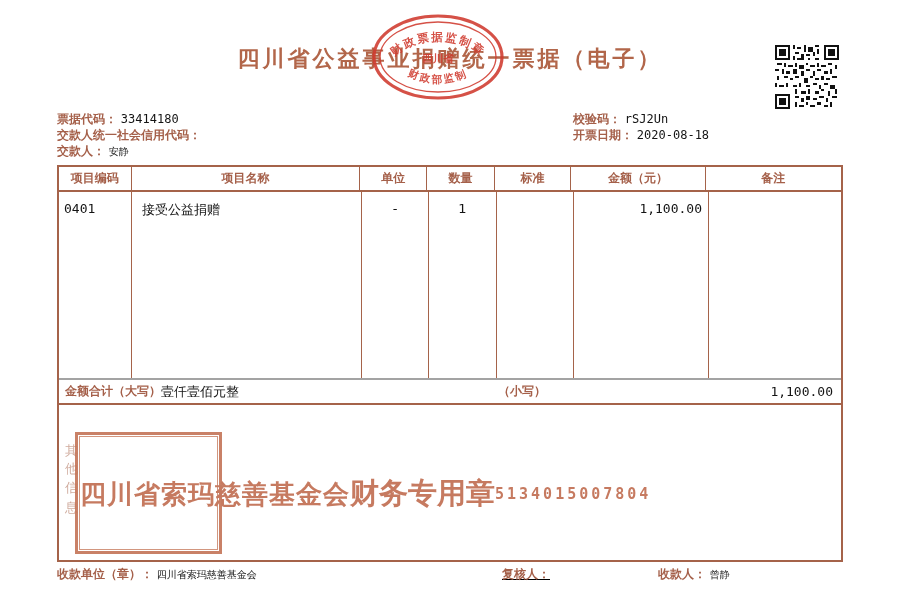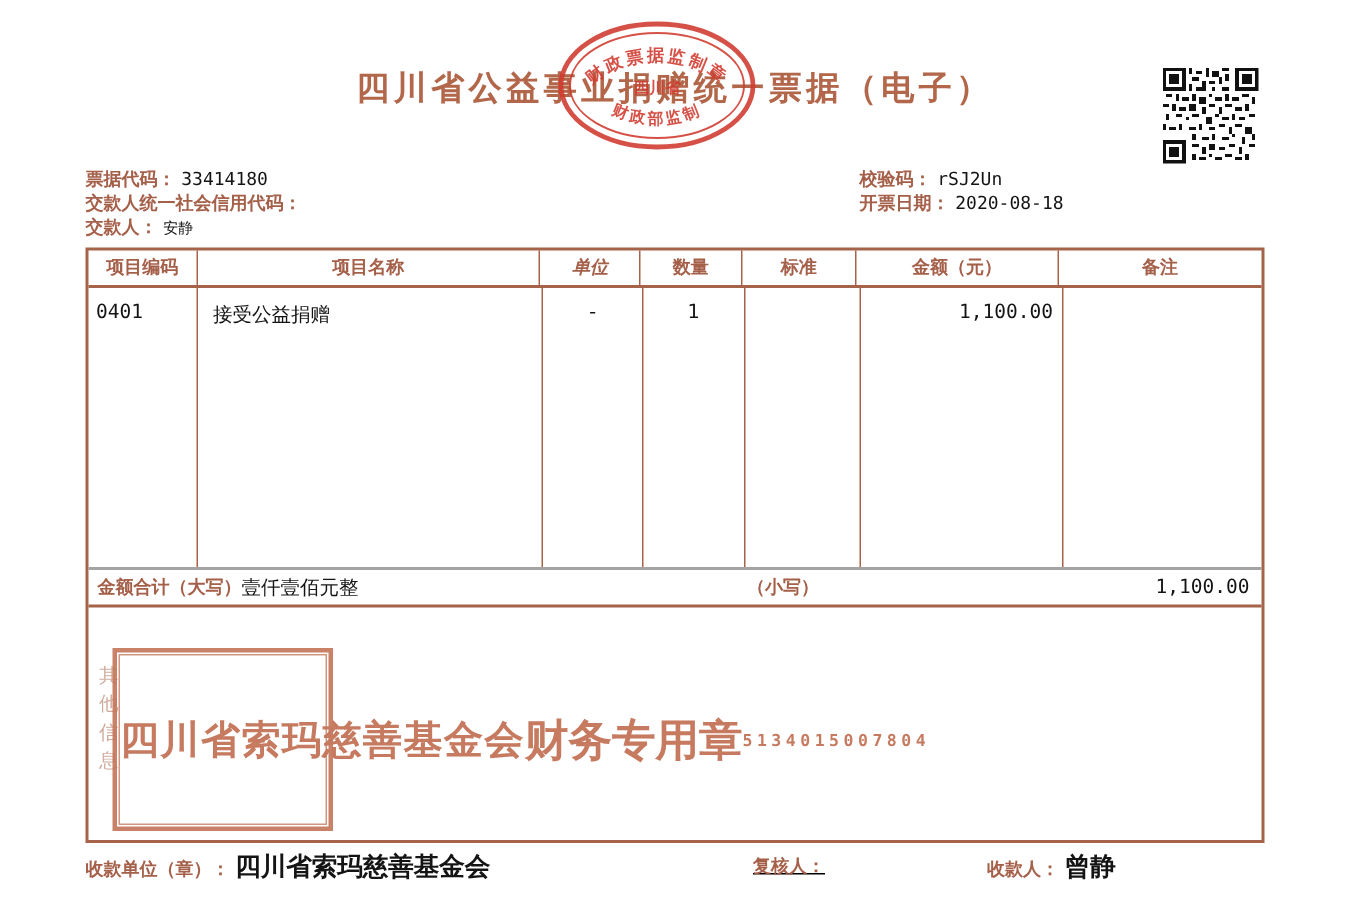--- a/index.html
+++ b/index.html
@@ -31,21 +31,21 @@
 
   
   .grid { position: absolute; left: 57px; top: 165px; width: 786px; height: 397px;
           border: 2px solid #a5634a; }
   .thead { display: flex; height: 25px; border-bottom: 2px solid #a5634a; }
   .th { border-right: 1px solid #a5634a; display: flex; align-items: center; justify-content: center;
         color: #a5604a; font-family: "DejaVu Serif", serif; font-weight: bold; font-size: 12px; }
   .tbody { display: flex; height: 188px; border-bottom: 2px solid #a3a3a3; }
   .td { border-right: 1px solid #a5634a; padding-top: 9px; font-size: 13px; color: #141414; }
   .no-r { border-right: none !important; }
-  .c1 { width: 73px; } .c2 { width: 230px; } .c3 { width: 67px; font-style: italic; }
+  .c1 { width: 73px; } .c2 { width: 230px; } .c3 { width: 67px; }
   .c4 { width: 68px; } .c5 { width: 77px; } .c6 { width: 135px; } .c7 { width: 136px; }
   .td.c1 { padding-left: 5px; font-family: "DejaVu Sans Mono", monospace; }
   .td.c2 { padding-left: 10px; }
   .td.c3, .td.c4 { text-align: center; }
   .td.c6 { text-align: right; padding-right: 6px; font-family: "DejaVu Sans Mono", monospace; }
   .td.c7 { padding-left: 6px; }
 
   .totalrow { position: relative; height: 25px; border-bottom: 2px solid #a5634a;
               display: flex; align-items: center; font-size: 13px; }
   .totalrow .lbl { font-size: 12px; margin-left: 6px; }
@@ -64,28 +64,28 @@
   
   .sq-stamp {
     position: absolute; left: 75px; top: 432px; width: 147px; height: 122px;
     border: 3px solid rgba(196,117,89,0.95); color: #c4755a; opacity: 0.96;
     display: flex; flex-direction: row; align-items: center; justify-content: space-between;
     padding: 4px 2px 3px 2px; font-family: "DejaVu Serif", serif; z-index: 3;
   }
   .sq-stamp::before { content:""; position:absolute; inset:1px; border:1px solid rgba(196,117,89,0.8); pointer-events:none; }
   .sq-line { font-size: 26px; font-weight: bold; line-height: 30px; letter-spacing: 1px; white-space: nowrap; }
   .sq-line3 { font-size: 29px; font-weight: bold; line-height: 31px; letter-spacing: 0; text-align: right; }
-  .sq-num { font-size: 11px; letter-spacing: 3px; font-family: "DejaVu Sans Mono", monospace; font-weight: bold; }
+  .sq-num { font-size: 15px; letter-spacing: 3px; font-family: "DejaVu Sans Mono", monospace; font-weight: bold; }
 
   
   .footer { position: absolute; left: 0; top: 566px; width: 900px; height: 20px; font-size: 12px; }
   .f-unit { position: absolute; left: 57px; }
   .f-review { position: absolute; left: 502px; text-decoration: underline; }
   .f-payee { position: absolute; left: 658px; }
-  .footer .val { font-size: 17px; font-weight: bold; }
+  .footer .val { font-size: 10px; }
 </style>
 </head>
 <body>
 
 <div class="page">
 
   <div class="title">四川省公益事业捐赠统一票据（电子）</div>
 
   <svg class="oval-stamp" viewBox="0 0 134 88">
     <defs>

